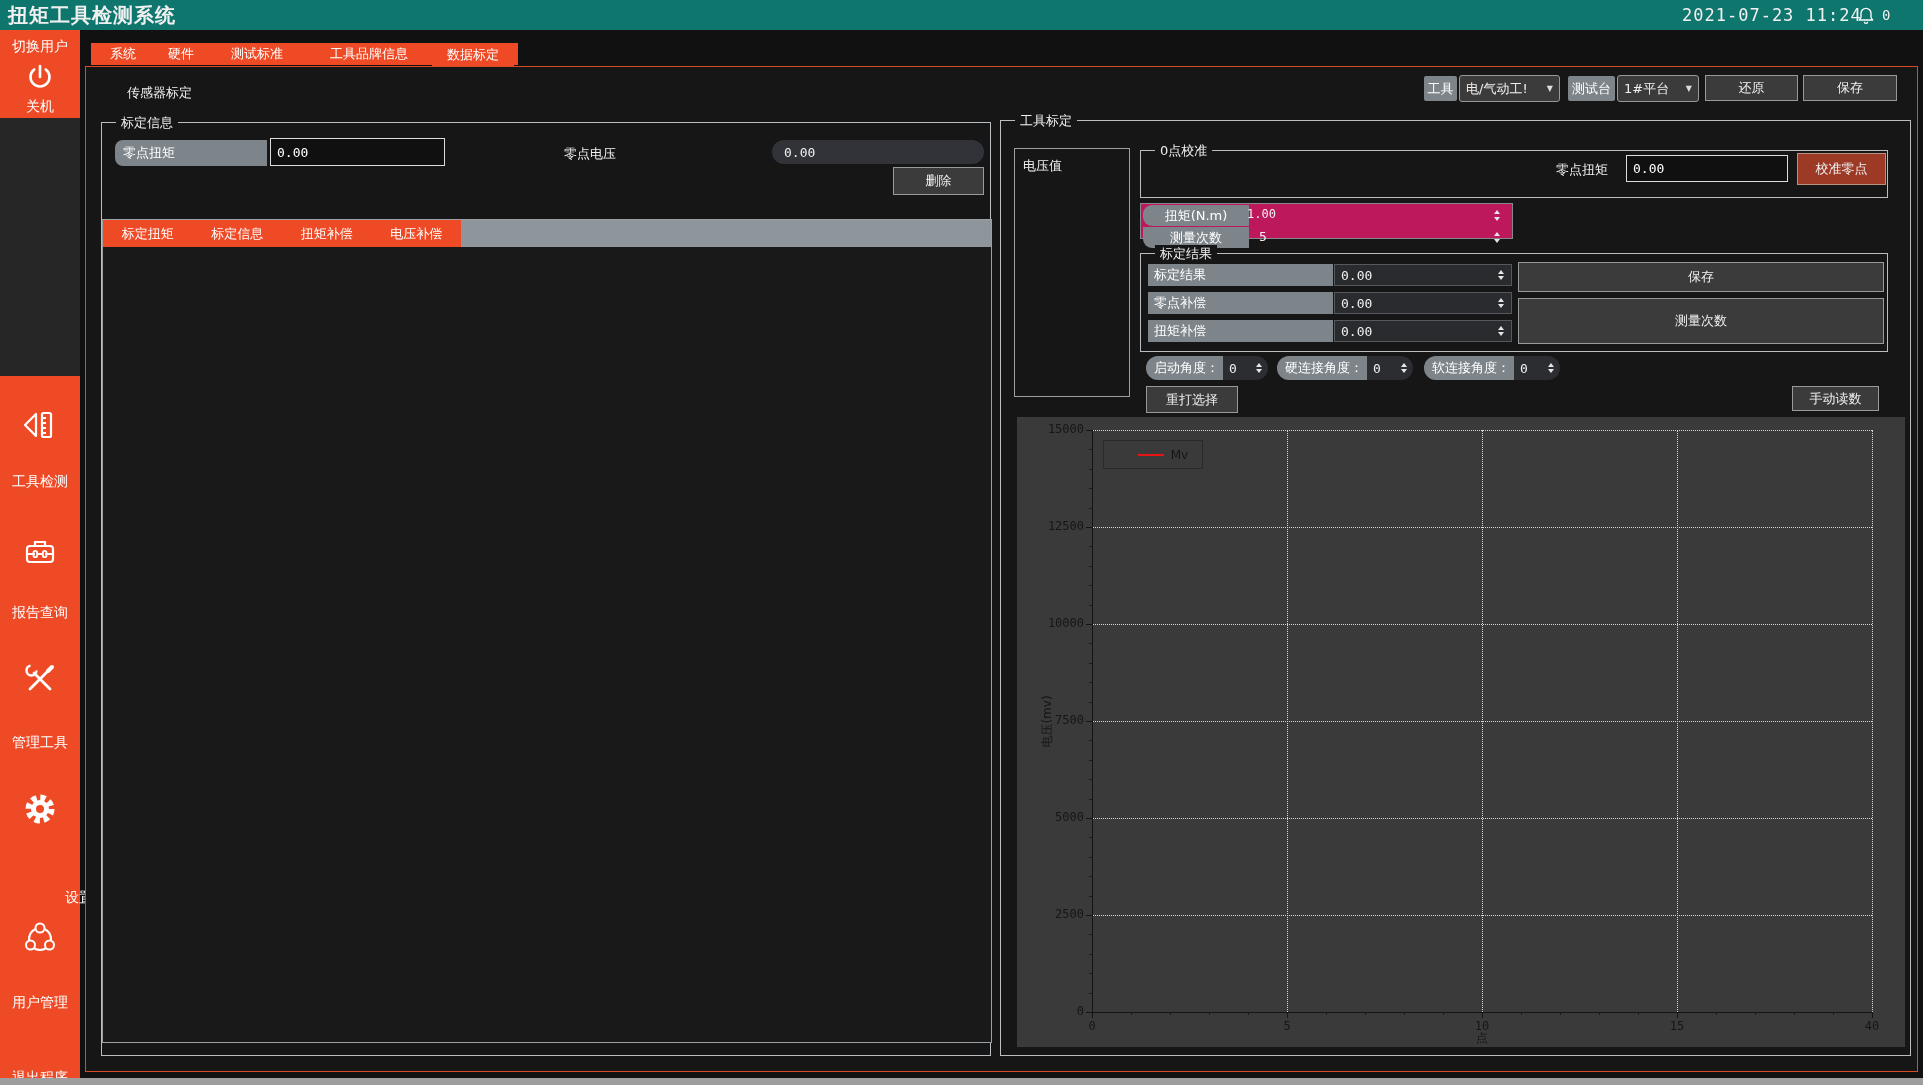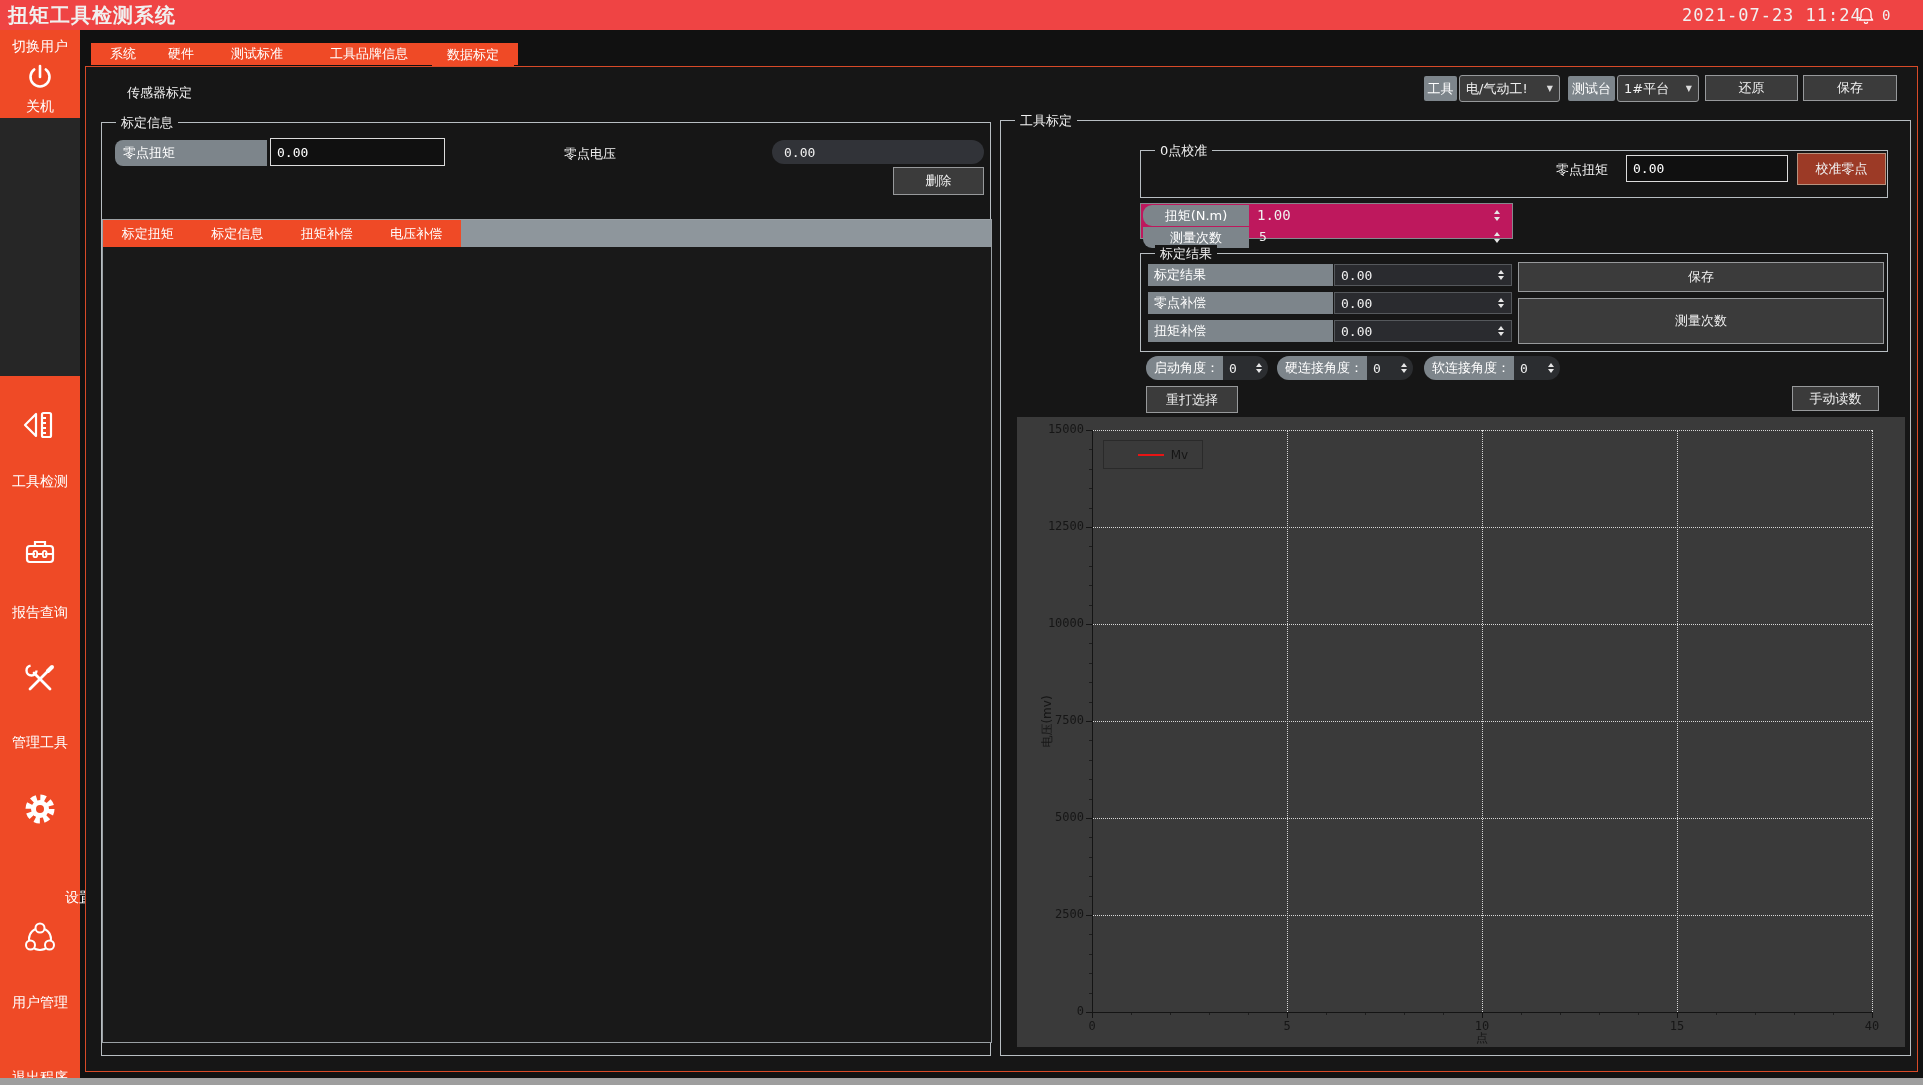--- a/index.html
+++ b/index.html
@@ -2,21 +2,21 @@
 <html><head>
 <meta charset="utf-8">
 <style>
   html,body{margin:0;padding:0;background:#0d0d0d;}
   #screen{position:relative;width:1923px;height:1085px;background:#111;overflow:hidden;
           font-family:"DejaVu Sans","Liberation Sans",sans-serif;color:#f0f0f0;}
   .abs{position:absolute;}
   .num{font-family:"DejaVu Sans Mono","Liberation Mono",monospace;}
 
   
-  #titlebar{left:0;top:0;width:1923px;height:30px;background:#ef4444;}
+  #titlebar{left:0;top:0;width:1923px;height:30px;background:#0f766e;}
   #app-title{left:8px;top:2px;font-size:20px;font-weight:bold;letter-spacing:1px;}
   #clock{left:1682px;top:5px;font-size:17px;letter-spacing:1px;}
   #bell{left:1856px;top:5px;width:20px;height:20px;}
   #notif-count{left:1882px;top:7px;font-size:14px;}
 
   
   #sidebar{left:0;top:30px;width:80px;height:1055px;background:#262626;}
   .side-red{position:absolute;left:0;width:80px;background:#ef4a26;}
   .side-label{position:absolute;left:0;width:80px;text-align:center;font-size:14px;color:#fff;}
   .side-icon{position:absolute;left:22px;width:36px;height:36px;}
@@ -176,32 +176,35 @@
       <span>扭矩补偿</span>
       <span>电压补偿</span>
     </div>
     <div style="position:absolute;left:358px;top:0;right:0;height:27px;background:#8e969c;"></div>
   </div>
 
   <div class="groupbox" style="left:1000px;top:120px;width:911px;height:936px;">
     <span class="grouplabel">工具标定</span>
   </div>
 
+  <div class="abs" style="left:1014px;top:148px;width:116px;height:249px;border:1px solid #9aa0a4;box-sizing:border-box;">
+    <div class="plain-label" style="position:absolute;left:8px;top:8px;">电压值</div>
+  </div>
 
   <div class="groupbox" style="left:1140px;top:150px;width:748px;height:48px;">
     <span class="grouplabel">0点校准</span>
   </div>
   <div class="abs plain-label" style="left:1556px;top:161px;">零点扭矩</div>
   <input class="abs inputbox" style="left: 1626px; top: 155px; width: 162px; height: 27px;" value="0.00">
   <div class="abs btn" style="left:1797px;top:153px;width:89px;height:32px;background:#9c3a26;border-color:#b8927e;">校准零点</div>
 
   <div class="abs" style="left:1140px;top:203px;width:373px;height:36px;background:#be185d;border:1px solid #85898d;box-sizing:border-box;">
     <div class="pill" style="position:absolute;left:2px;top:1px;width:106px;height:21px;border-radius:9px 0 0 9px;justify-content:center;">扭矩(N.m)</div>
     <div class="pill" style="position:absolute;left:2px;top:23px;width:106px;height:21px;border-radius:0 0 0 9px;justify-content:center;">测量次数</div>
-    <div class="num" style="position:absolute;left:116px;top:3px;font-size:14px;">1.00</div>
+    <div class="num" style="position:absolute;left:106px;top:3px;font-size:12px;">1.00</div>
     <div class="num" style="position:absolute;left:118px;top:25px;font-size:13px;">5</div>
     <div class="sp small" style="left:348px;top:1px;height:21px;gap:3px;width:16px;">
         <i class="u"></i>
         <i class="d"></i>
       </div>
     <div class="sp small" style="left:348px;top:23px;height:21px;gap:3px;width:16px;">
         <i class="u"></i>
         <i class="d"></i>
       </div>
   </div>

